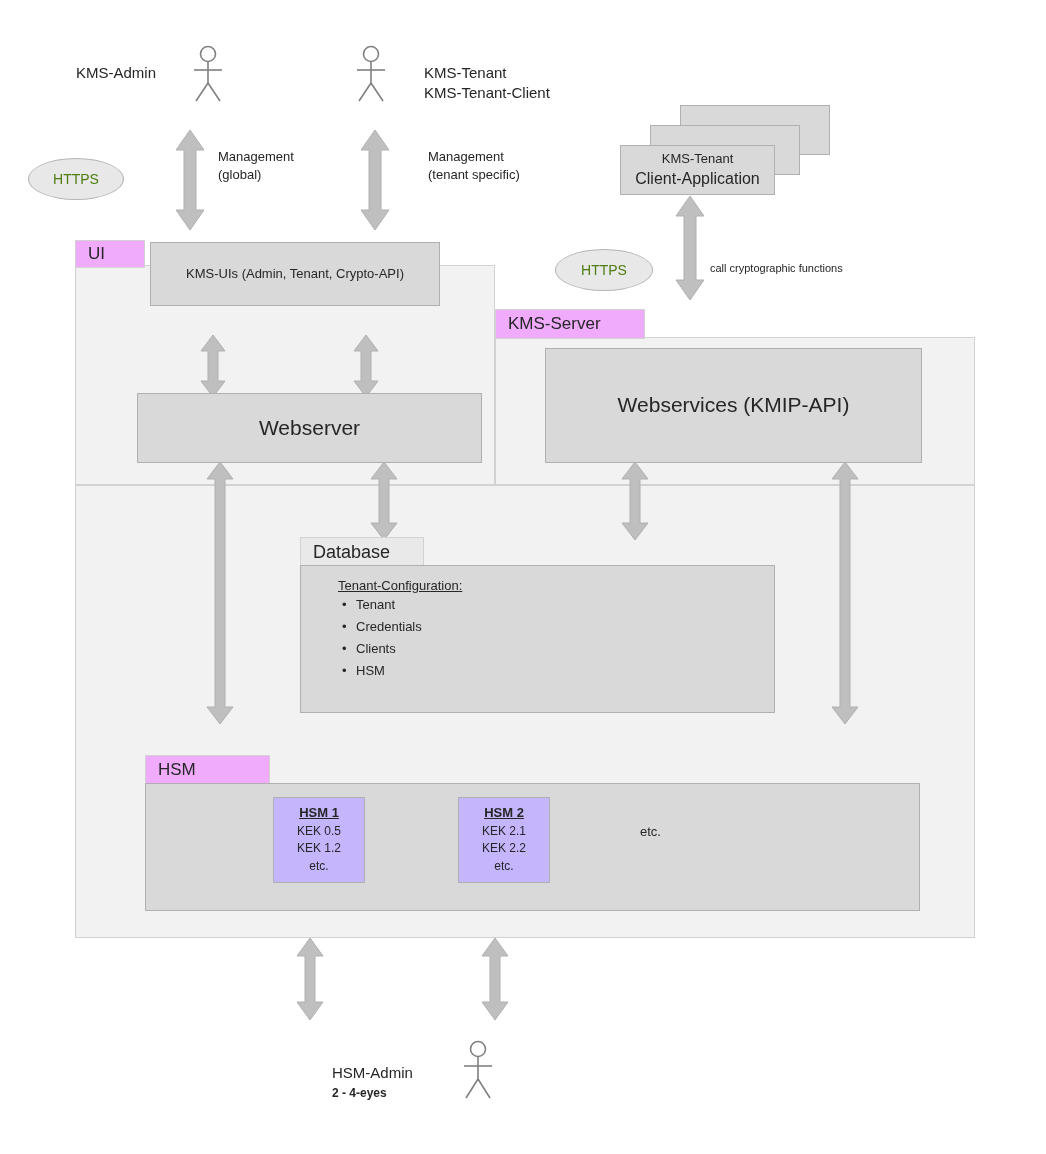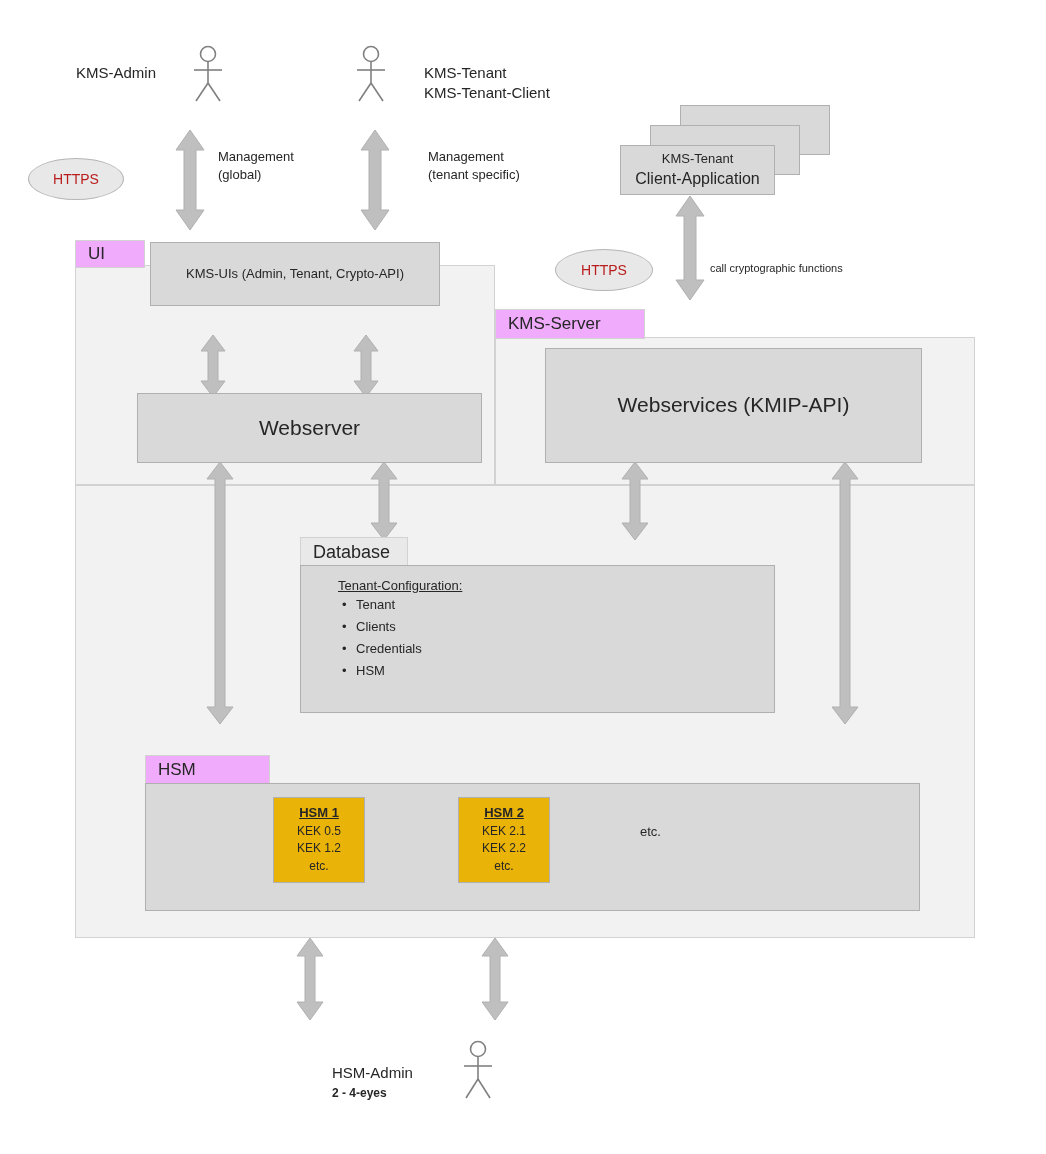--- a/index.html
+++ b/index.html
@@ -58,21 +58,21 @@
   .ellipse {
     position: absolute;
     box-sizing: border-box;
     border: 1px solid #b5b5b5;
     background: #e8e8e8;
     border-radius: 50%;
     display: flex;
     align-items: center;
     justify-content: center;
     font-size: 14px;
-    color: #b91c1c;
+    color: #4d7c0f;
   }
   svg.arrow { position: absolute; overflow: visible; }
   .actor { position: absolute; }
 
   .db-inner {
     position: absolute;
     font-size: 13px;
     color: #262626;
   }
   .db-title {
@@ -93,21 +93,21 @@
   ul.bullets li:before {
     content: "\2022";
     position: absolute;
     left: -14px;
     top: 0;
   }
   .hsm-card {
     position: absolute;
     box-sizing: border-box;
     border: 1px solid #b0b0b0;
-    background: #eab308;
+    background: #c4b5fd;
     font-size: 12px;
     text-align: center;
     padding-top: 6px;
     line-height: 1.45;
   }
   .hsm-card b { text-decoration: underline; font-size: 13px; }
   .stackcard {
     position: absolute;
     box-sizing: border-box;
     border: 1px solid #b0b0b0;
@@ -245,30 +245,30 @@
 
   <div class="box" style="left:545px; top:348px; width:377px; height:115px; font-size:21px;">
     <span>Webservices
 (KMIP-API)</span>
   </div>
 
   <div class="box" style="left:137px; top:393px; width:345px; height:70px; font-size:21px;">
     <span>Webserver</span>
   </div>
 
-  <div class="panel-label" style="left:300px; top:537px; width:108px; height:30px; background:#e9e9e9;">
+  <div class="panel-label" style="left:300px; top:537px; width:124px; height:30px; background:#e9e9e9;">
     <span style="font-size:18px;">Database</span>
   </div>
   <div class="box" style="left:300px; top:565px; width:475px; height:148px; display:block;"></div>
   <div class="db-inner" style="left:338px; top:578px; width:420px;">
     <span class="db-title">Tenant-Configuration:</span>
     <ul class="bullets">
       <li>Tenant</li>
+      <li>Credentials</li>
       <li>Clients</li>
-      <li>Credentials</li>
       <li>HSM</li>
     </ul>
   </div>
 
   <div class="box" style="left:145px; top:783px; width:775px; height:128px; background:#d9d9d9; display:block;"></div>
 
   <div class="hsm-card" style="left:273px; top:797px; width:92px; height:86px;">
     <b>HSM 1</b>
     <div style="white-space:pre-line;">KEK 0.5
 KEK 1.2

